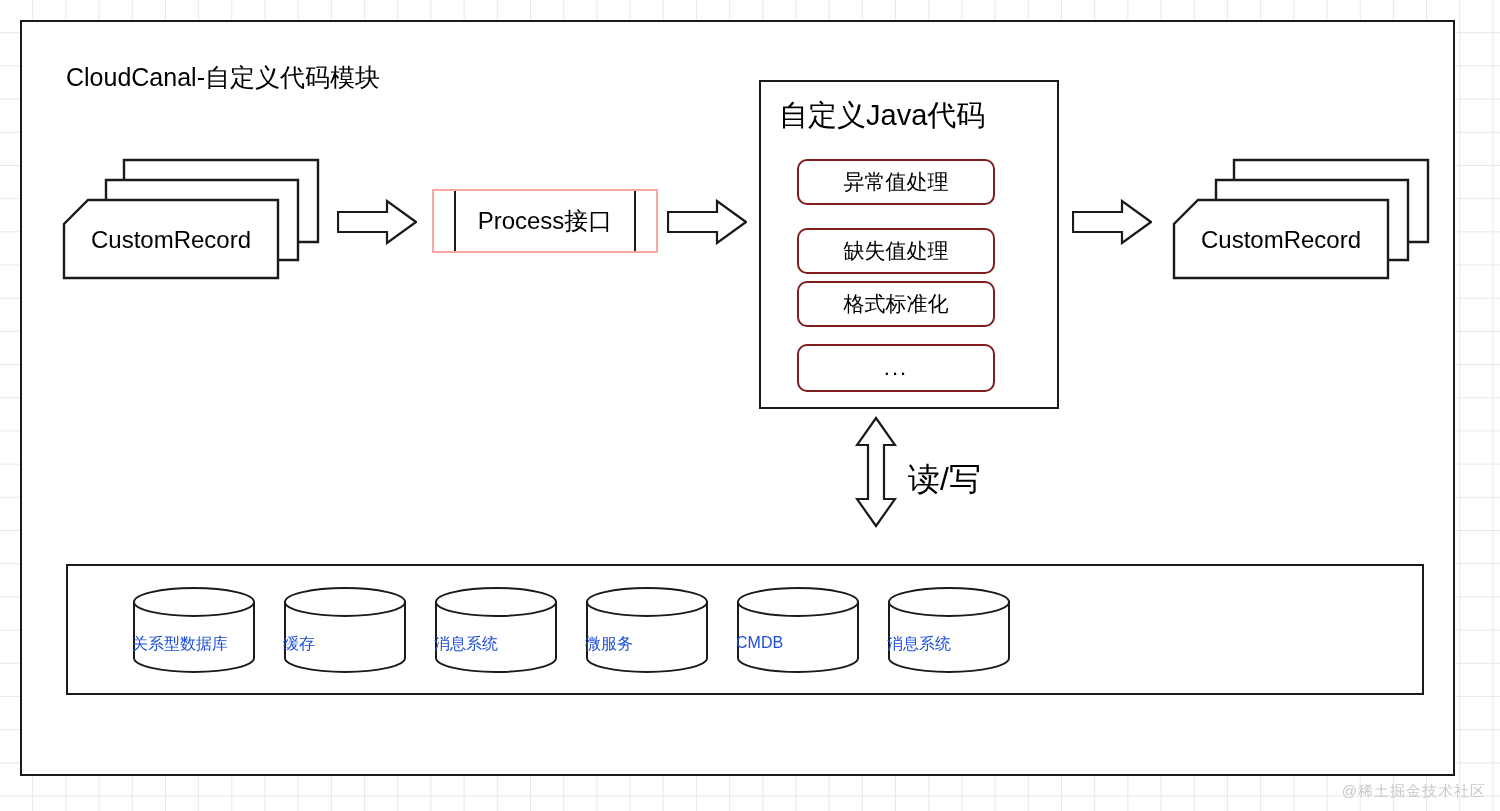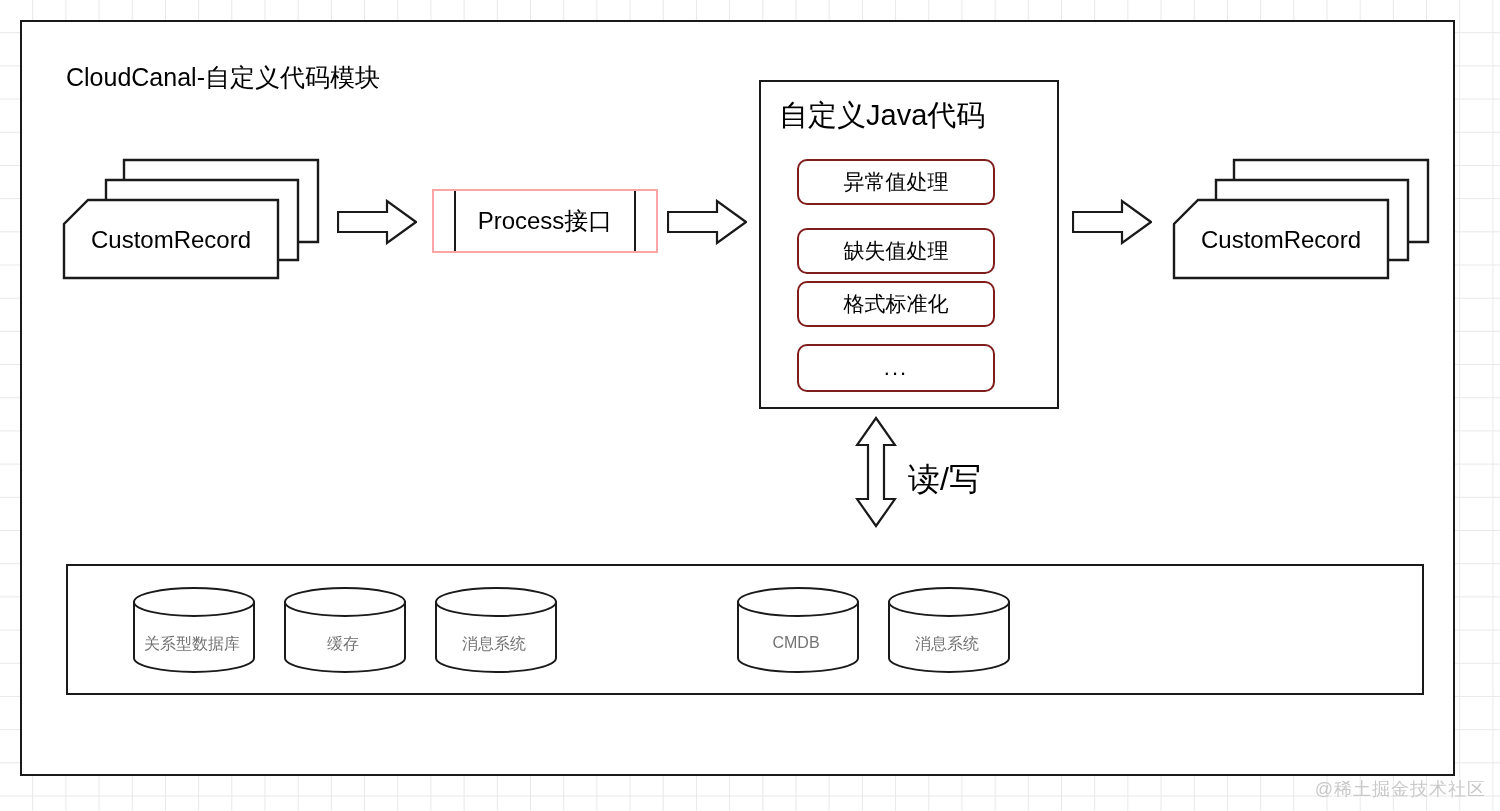--- a/index.html
+++ b/index.html
@@ -164,39 +164,38 @@
     position: absolute;
     top: 20px;
     width: 124px;
     height: 88px;
   }
   .cylinder svg { display: block; position: absolute; left: 0; top: 0; }
   .cyl-label {
     position: absolute;
     left: 0; right: 4px;
     top: 48px;
-    text-align: center;
     font-size: 16px;
-    color: #737373;
+    color: #1d4ed8;
     pointer-events: none;
     white-space: nowrap;
   }
   .cylinder.c0 { left: 64px;  }
   .cylinder.c1 { left: 215px; }
   .cylinder.c2 { left: 366px; }
   .cylinder.c3 { left: 517px; }
   .cylinder.c4 { left: 668px; }
   .cylinder.c5 { left: 819px; }
 
   
   #watermark {
     position: absolute;
     right: 14px;
     bottom: 10px;
-    font-size: 18px;
+    font-size: 15px;
     color: #c9c9c9;
     letter-spacing: 1px;
     white-space: nowrap;
   }
 </style>
 </head>
 <body>
 
 <div id="canvas">
 
@@ -293,20 +292,27 @@
       </div>
 
       <div class="cylinder c2">
         <svg width="124" height="88" viewBox="0 0 124 88">
           <path d="M 2 16 L 2 72 A 60 14 0 0 0 122 72 L 122 16 Z" fill="#ffffff" stroke="#1a1a1a" stroke-width="2"></path>
           <ellipse cx="62" cy="16" rx="60" ry="14" fill="#ffffff" stroke="#1a1a1a" stroke-width="2"></ellipse>
         </svg>
         <div class="cyl-label">消息系统</div>
       </div>
 
+      <div class="cylinder c3">
+        <svg width="124" height="88" viewBox="0 0 124 88">
+          <path d="M 2 16 L 2 72 A 60 14 0 0 0 122 72 L 122 16 Z" fill="#ffffff" stroke="#1a1a1a" stroke-width="2"></path>
+          <ellipse cx="62" cy="16" rx="60" ry="14" fill="#ffffff" stroke="#1a1a1a" stroke-width="2"></ellipse>
+        </svg>
+        <div class="cyl-label">微服务</div>
+      </div>
 
       <div class="cylinder c4">
         <svg width="124" height="88" viewBox="0 0 124 88">
           <path d="M 2 16 L 2 72 A 60 14 0 0 0 122 72 L 122 16 Z" fill="#ffffff" stroke="#1a1a1a" stroke-width="2"></path>
           <ellipse cx="62" cy="16" rx="60" ry="14" fill="#ffffff" stroke="#1a1a1a" stroke-width="2"></ellipse>
         </svg>
         <div class="cyl-label">CMDB</div>
       </div>
 
       <div class="cylinder c5">

